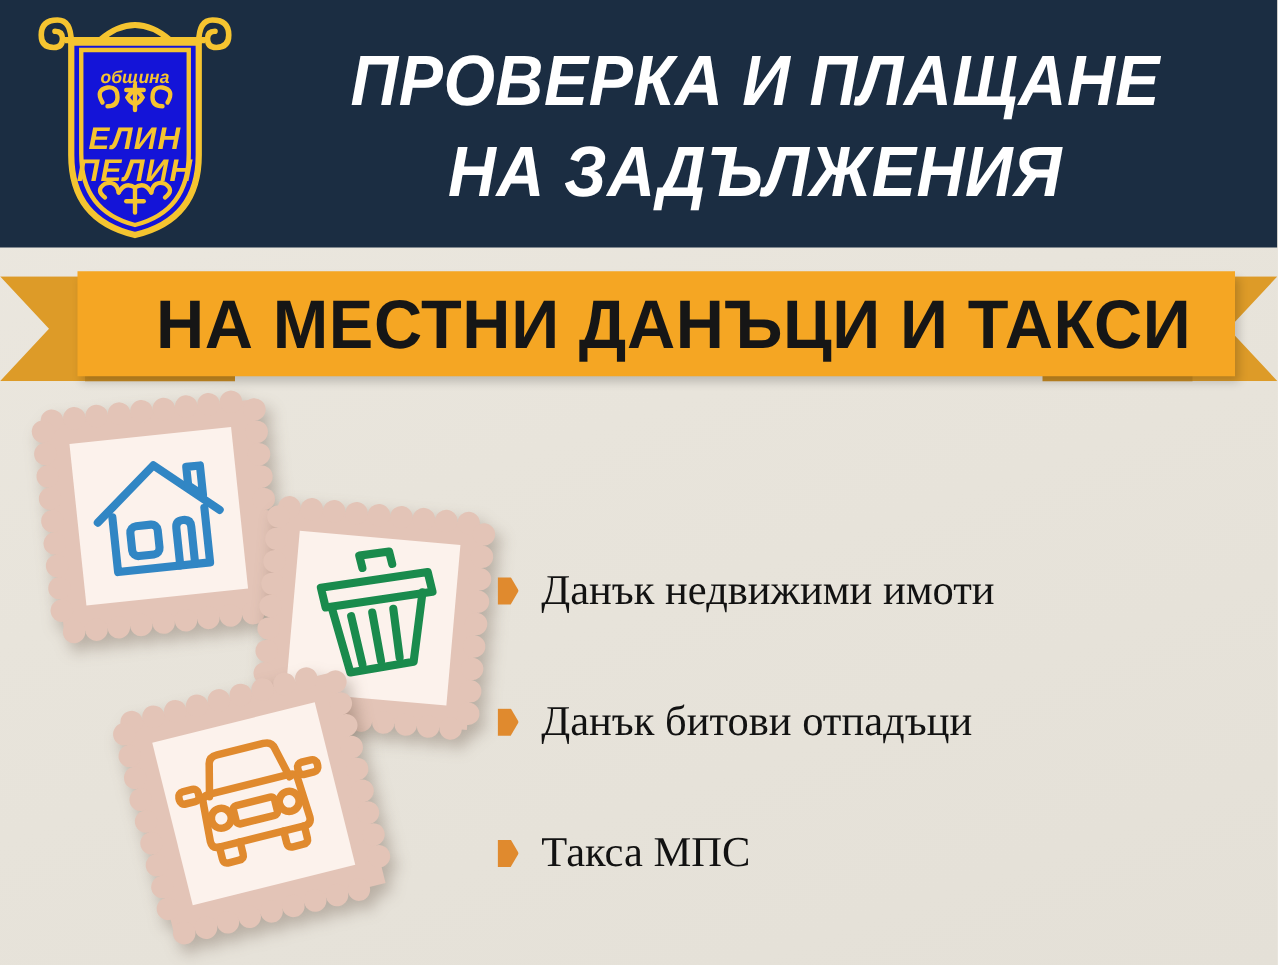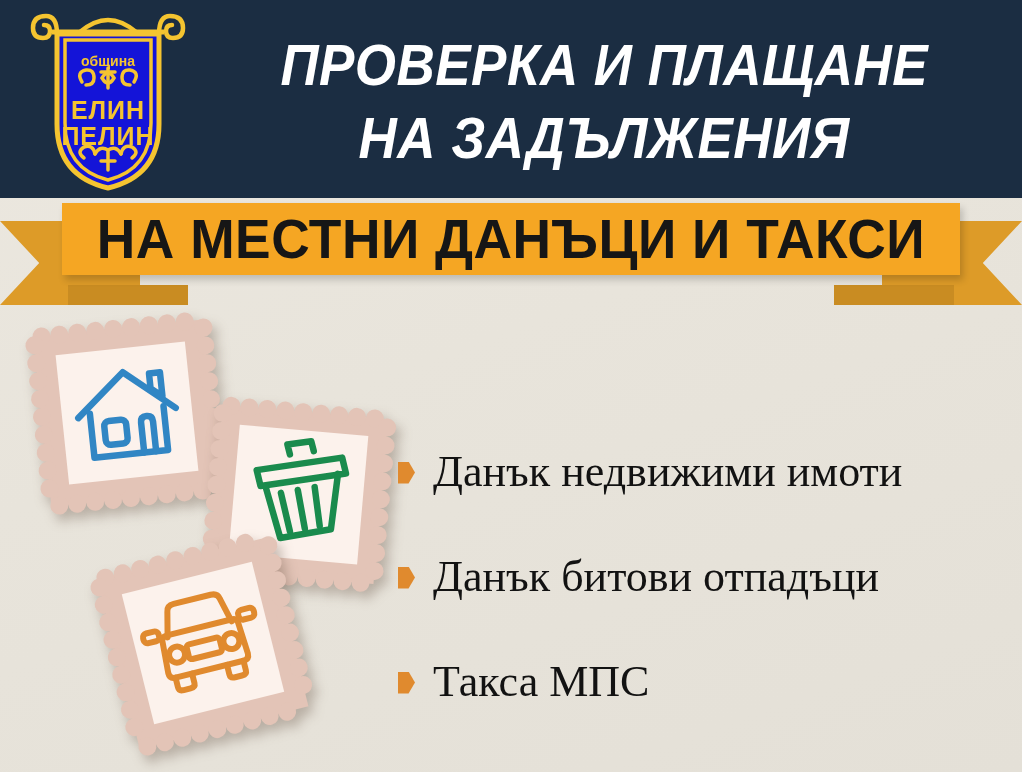--- a/index.html
+++ b/index.html
@@ -34,20 +34,21 @@
     z-index: 5;
   }
 
   .emblem {
     position: absolute;
     left: 24px;
     top: 6px;
     width: 168px;
     height: 186px;
     z-index: 7;
+    font-style: italic;
   }
   .emblem svg { display: block; }
 
   .title-block {
     position: absolute;
     left: 196px;
     top: 16px;
     width: 816px;
     height: 172px;
     z-index: 7;
@@ -103,29 +104,30 @@
     height: 20px;
     background: #c98c22;
     z-index: 2;
   }
   .ribbon-shadow.left { left: 68px; }
   .ribbon-shadow.right { right: 68px; }
 
   .ribbon-main {
     position: absolute;
     left: 62px;
-    top: 13px;
+    top: 27px;
     width: 898px;
-    height: 72px;
+    height: 84px;
     background: #f5a623;
     z-index: 3;
     display: flex;
     align-items: center;
     justify-content: center;
     box-shadow: 3px 5px 7px rgba(0,0,0,0.18);
+    padding-left: 28px;
   }
   .ribbon-text {
     color: #161616;
     font-family: "Liberation Sans", sans-serif;
     font-weight: bold;
     font-size: 55px;
     letter-spacing: 0.5px;
     white-space: nowrap;
     transform: scaleX(0.97);
   }
@@ -159,21 +161,21 @@
     width: 17px;
     height: 22px;
     background: #e08a2e;
     margin-right: 18px;
     flex: 0 0 auto;
     clip-path: polygon(0% 0%, 62% 0%, 100% 50%, 62% 100%, 0% 100%);
   }
   .bullet-label {
     color: #121212;
     font-family: "Liberation Serif", serif;
-    font-size: 44px;
+    font-size: 34px;
     line-height: 1.1;
     white-space: nowrap;
   }
 </style>
 </head>
 <body>
 
 <div id="poster">
 
   <div class="header-bar"></div>

